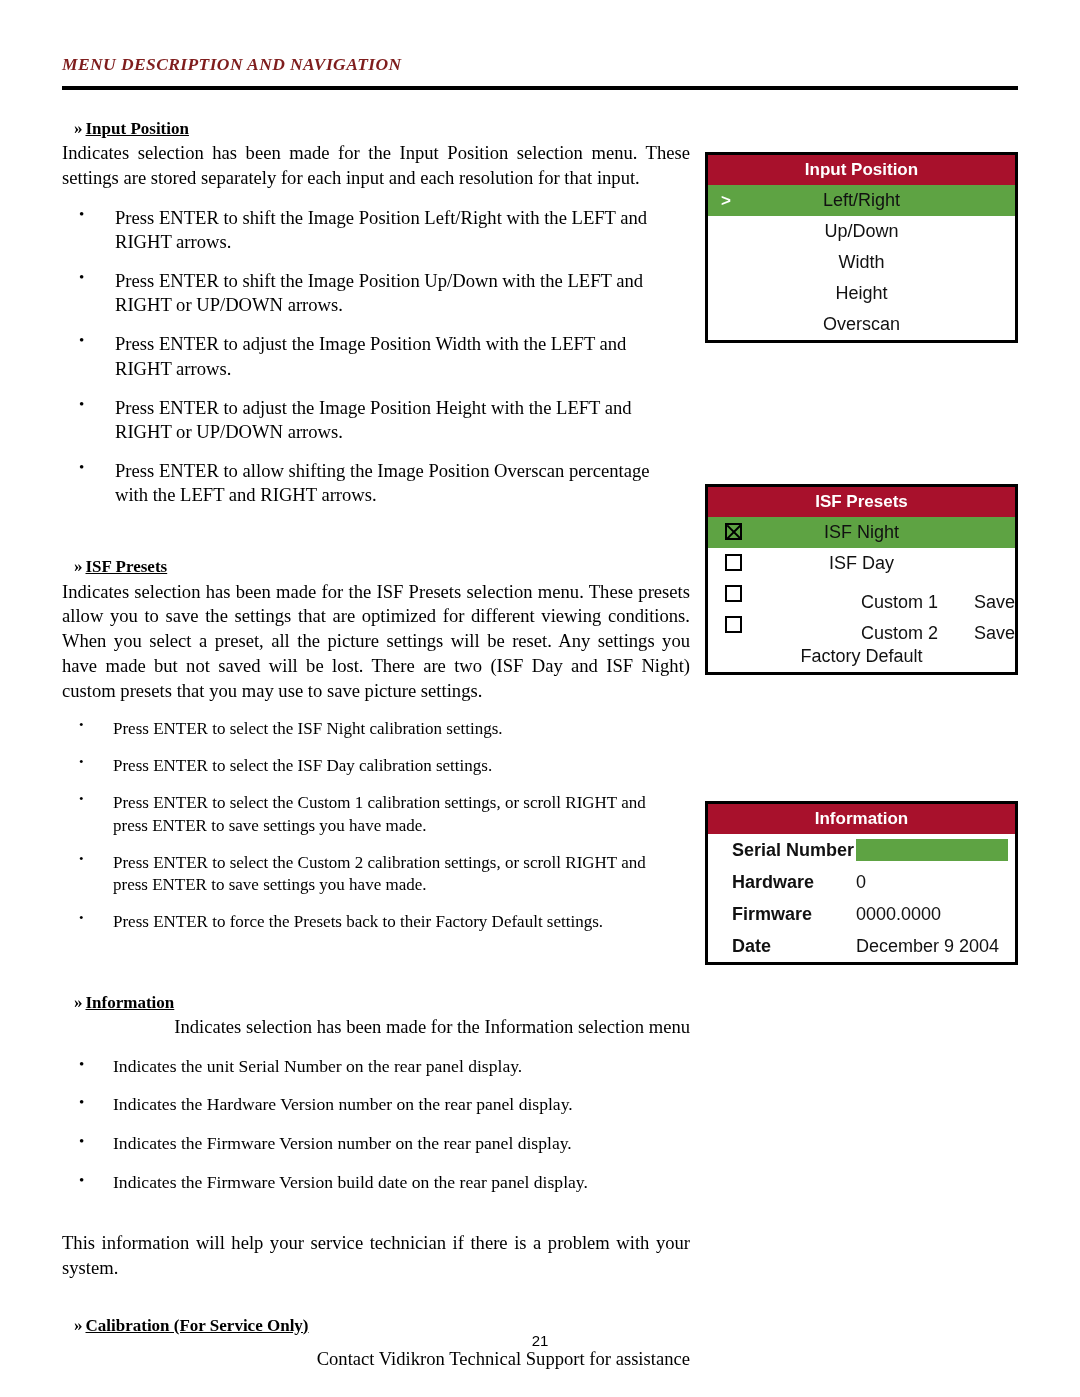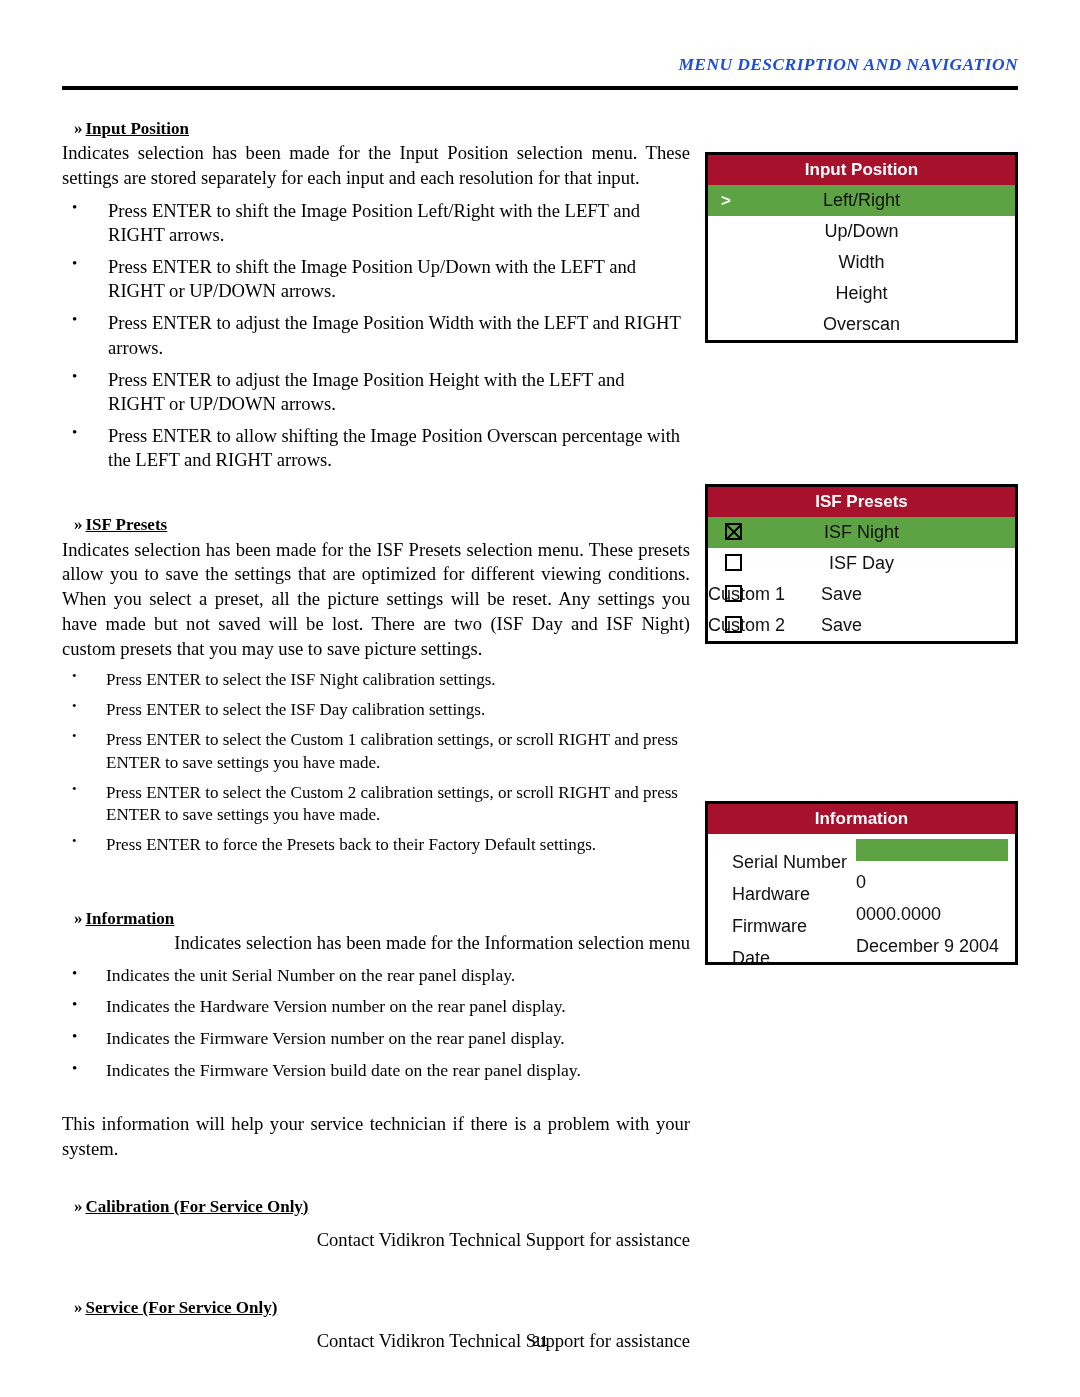--- a/index.html
+++ b/index.html
@@ -22,27 +22,26 @@
     width: 1080px;
     height: 1397px;
   }
 
   
   .running-head {
     position: absolute;
     left: 62px;
     top: 54px;
     width: 956px;
-    text-align: right;
     font-family: "Liberation Serif", serif;
     font-style: italic;
     font-weight: bold;
     font-size: 17.5px;
     letter-spacing: 0.4px;
-    color: #1d4ed8;
+    color: #7f1d1d;
   }
   .head-rule {
     position: absolute;
     left: 62px;
     top: 86px;
     width: 956px;
     height: 4px;
     background: #000000;
   }
 
@@ -81,21 +80,21 @@
   ul.bullets {
     list-style: none;
     margin: 0;
     padding: 0;
   }
   ul.bullets li {
     position: relative;
     padding-left: 38px;
     font-size: 18.6px;
     line-height: 1.30;
-    margin: 8px;
+    margin: 15px;
   }
   ul.bullets li:before {
     content: "\2022";
     position: absolute;
     left: 2px;
     top: -1px;
     font-size: 15px;
   }
   
   ul.bullets.small li {
@@ -172,40 +171,41 @@
     left: 50%;
     top: 50%;
     width: 2.2px;
     height: 19px;
     background: #000000;
   }
   .osd-row .cbox.checked:before { transform: translate(-50%,-50%) rotate(45deg); }
   .osd-row .cbox.checked:after  { transform: translate(-50%,-50%) rotate(-45deg); }
   .osd-row .pairwrap {
     position: absolute;
-    left: 0; right: 0; top: 0;
-    text-align: left;
+    left: 0; right: 0; top: 8px;
+    text-align: right;
   }
   .osd-row .pairwrap .nm {
     display: inline-block;
     margin-right: 36px;
   }
 
   
   .osd-inforow {
     position: relative;
     height: 32px;
     line-height: 32px;
     font-size: 18px;
     color: #111111;
   }
   .osd-inforow .ilabel {
     position: absolute;
     left: 24px;
-    top: 12px;
+    top: 0;
+    font-weight: bold;
   }
   .osd-inforow .ivalue {
     position: absolute;
     left: 148px;
     top: 0;
   }
   .osd-inforow .greenbar {
     position: absolute;
     left: 148px;
     top: 5px;
@@ -325,20 +325,23 @@
       </span>
     </div>
 
     <div class="osd-row">
       <span class="cbox"></span>
       <span class="pairwrap">
         <span class="nm">Custom 2</span><span>Save</span>
       </span>
     </div>
 
+    <div class="osd-row">
+      <span>Factory Default</span>
+    </div>
   </div>
 
   <div class="osd" style="left:705px; top:801px; width:313px;">
     <div class="osd-title">Information</div>
 
     <div class="osd-inforow">
       <span class="ilabel">Serial Number</span>
       <span class="greenbar"></span>
     </div>
 

